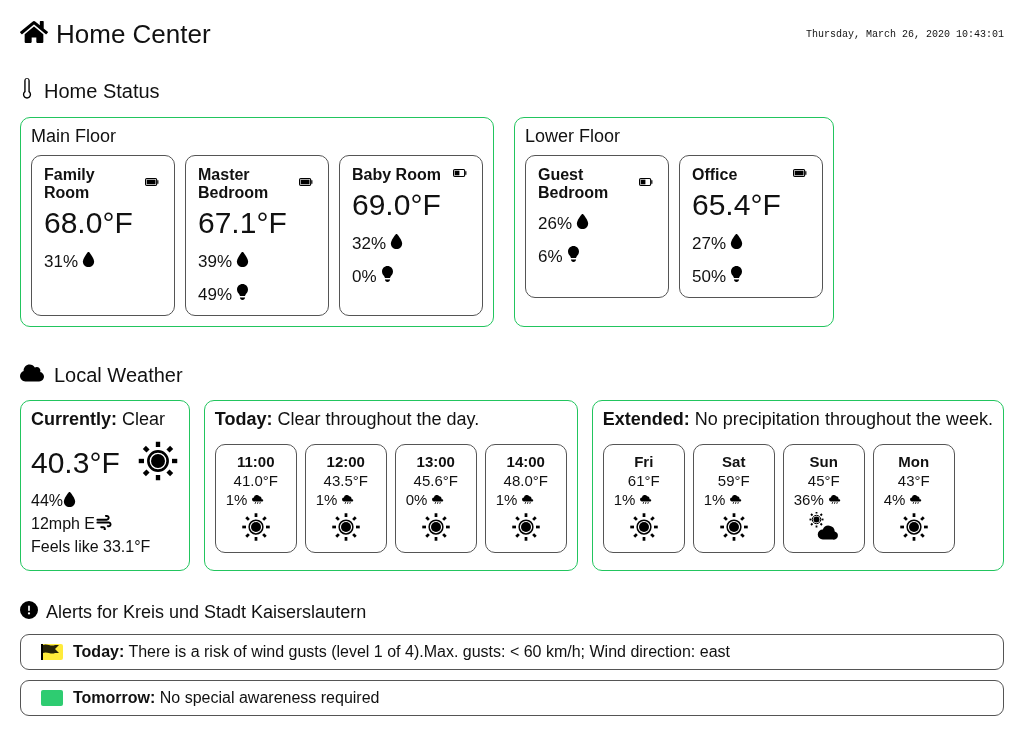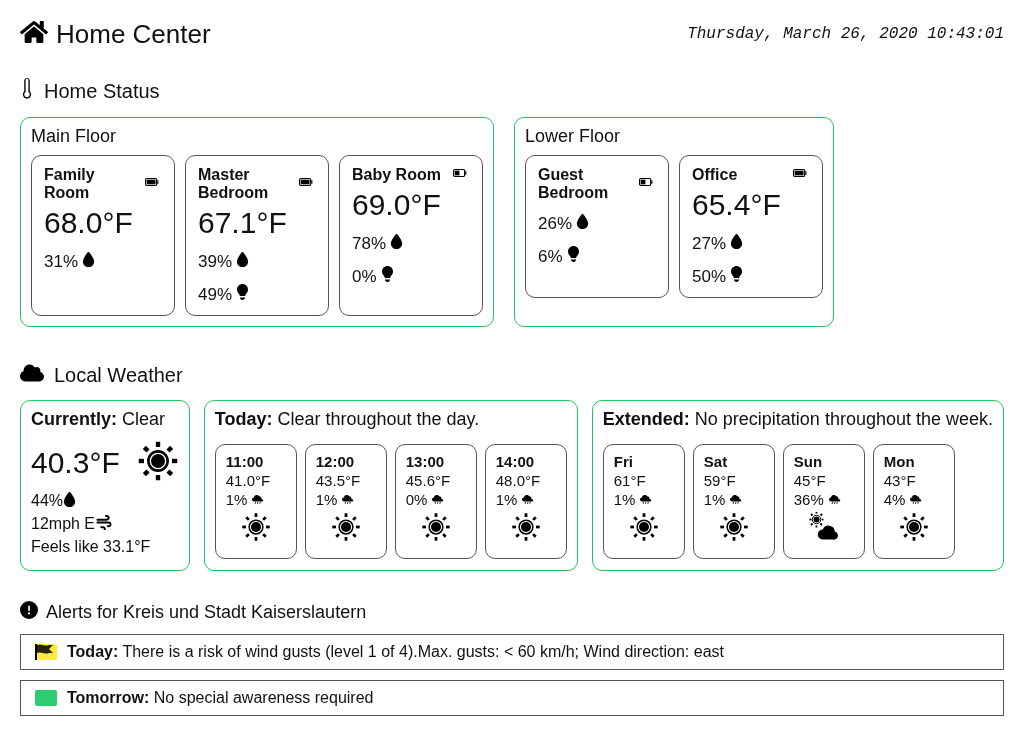--- a/index.html
+++ b/index.html
@@ -21,22 +21,21 @@
     display: flex;
     align-items: center;
     gap: 8px;
   }
   .header-title {
     font-size: 26px;
     font-weight: 400;
   }
   .header-date {
     font-family: "Courier New", monospace;
-    font-size: 16px;
-    font-style: italic;
+    font-size: 10px;
   }
   .section-header {
     display: flex;
     align-items: center;
     gap: 10px;
     font-size: 20px;
     font-weight: 400;
     margin-bottom: 12px;
   }
   .floors-row {
@@ -96,33 +95,33 @@
   .weather-card-extended { flex: 0 0 auto; }
   .weather-card-title .label { font-weight:700;text-align:center; }
   .weather-card-title .desc { font-weight:400; }
   .current-temp-row { display:flex; align-items:center; justify-content:space-between; margin:10px 0 6px 0;}
   .current-temp { font-size: 30px; }
   .current-line { font-size:16px; display:flex; align-items:flex-start; gap:0; margin-top:4px;}
   .forecast-row { display:flex; gap:8px; margin-top:14px;}
   .forecast-card {
     border:1px solid #555;
     border-radius:10px;
-    padding:8px 10px 12px 10px;
+    padding:8px 10px 6px 10px;
     width:82px;
-    text-align:left;
+    text-align:center;
   }
   .forecast-time { font-weight:700; font-size:15px; }
   .forecast-temp { font-size:15px; margin-top:2px;}
   .forecast-precip { font-size:15px; display:flex; align-items:center; gap:3px; margin-top:2px;}
   .forecast-icon { text-align:center; margin-top:4px;}
   .alerts-header { display:flex; align-items:center; gap:8px; font-size:18px; margin-bottom:10px;}
   .alert-box {
     border:1px solid #555;
-    border-radius:0;
-    padding:8px 14px;
+    border-radius:9px;
+    padding:8px 20px;
     display:flex;
     align-items:center;
     gap:10px;
     margin-bottom:10px;
     font-size:16px;
   }
   .alert-flag { width:22px; height:16px; border-radius:2px; flex-shrink:0; position:relative; }
   .alert-flag.yellow { background:#ffeb3b; }
   .alert-flag.yellow::before { content:""; position:absolute; right:-3px; top:0; bottom:0; width:8px; background: radial-gradient(circle at 100% 50%, transparent 4px, #ffeb3b 4px); clip-path: polygon(0 0, 60% 0, 100% 50%, 60% 100%, 0 100%); display:none;}
   .alert-flag.green { background:#2ecc71; }
@@ -202,21 +201,21 @@
       <div class="room-head">
         <span class="room-name">Baby Room</span>
         <span class="ic"><svg width="20" height="14" viewBox="0 0 24 24">
                 <rect x="1" y="6" width="19" height="12" rx="2" fill="none" stroke="#000" stroke-width="2"></rect>
                 <rect x="21" y="9" width="2" height="6" fill="#000"></rect>
                 <rect x="3" y="8" width="8" height="8" fill="#000"></rect>
               </svg></span>
       </div>
       <div class="room-temp">69.0°F</div>
       <div class="room-metric">
-            <span>78%</span>
+            <span>32%</span>
             <span class="ic"><svg width="13" height="15" viewBox="0 0 384 512" fill="#000">
                 <path d="M192 512C86 512 0 426 0 320 0 228.8 130.2 57.7 166.6 11.7 172.6 4.2 181.5 0 191.1 0h1.8c9.6 0 18.5 4.2 24.5 11.7C253.8 57.7 384 228.8 384 320c0 106-86 192-192 192z"></path>
               </svg></span>
           </div>
       <div class="room-metric">
             <span>0%</span>
             <span class="ic"><svg width="13" height="16" viewBox="0 0 384 512" fill="#000">
                 <path d="M272 384c9.6-31.9 29.5-59.1 49.2-86.2 5.2-7.1 10.4-14.2 15.4-21.4 19.8-28.5 31.4-63 31.4-100.3C368 78.8 289.2 0 192 0S16 78.8 16 176c0 37.3 11.6 71.9 31.4 100.3 5 7.2 10.2 14.3 15.4 21.4 19.8 27.1 39.7 54.4 49.2 86.2H272zM192 512c44.2 0 80-35.8 80-80V448H112v-16c0 44.2 35.8 80 80 80zm-80-96h160v16H112v-16z"></path>
               </svg></span>
           </div>

